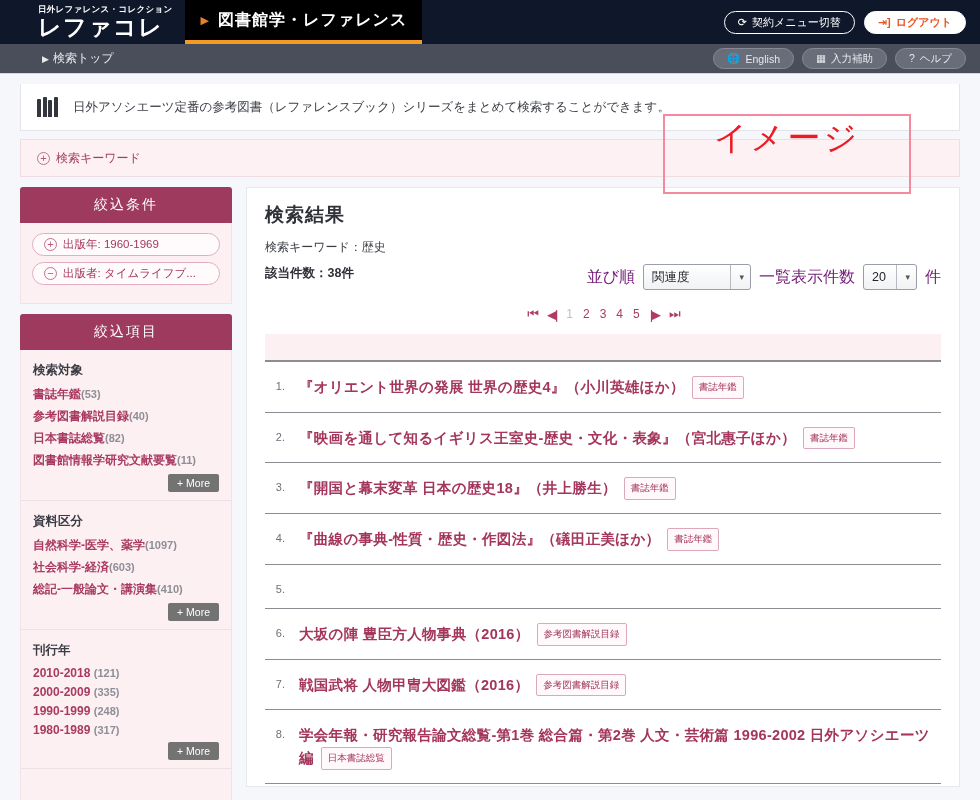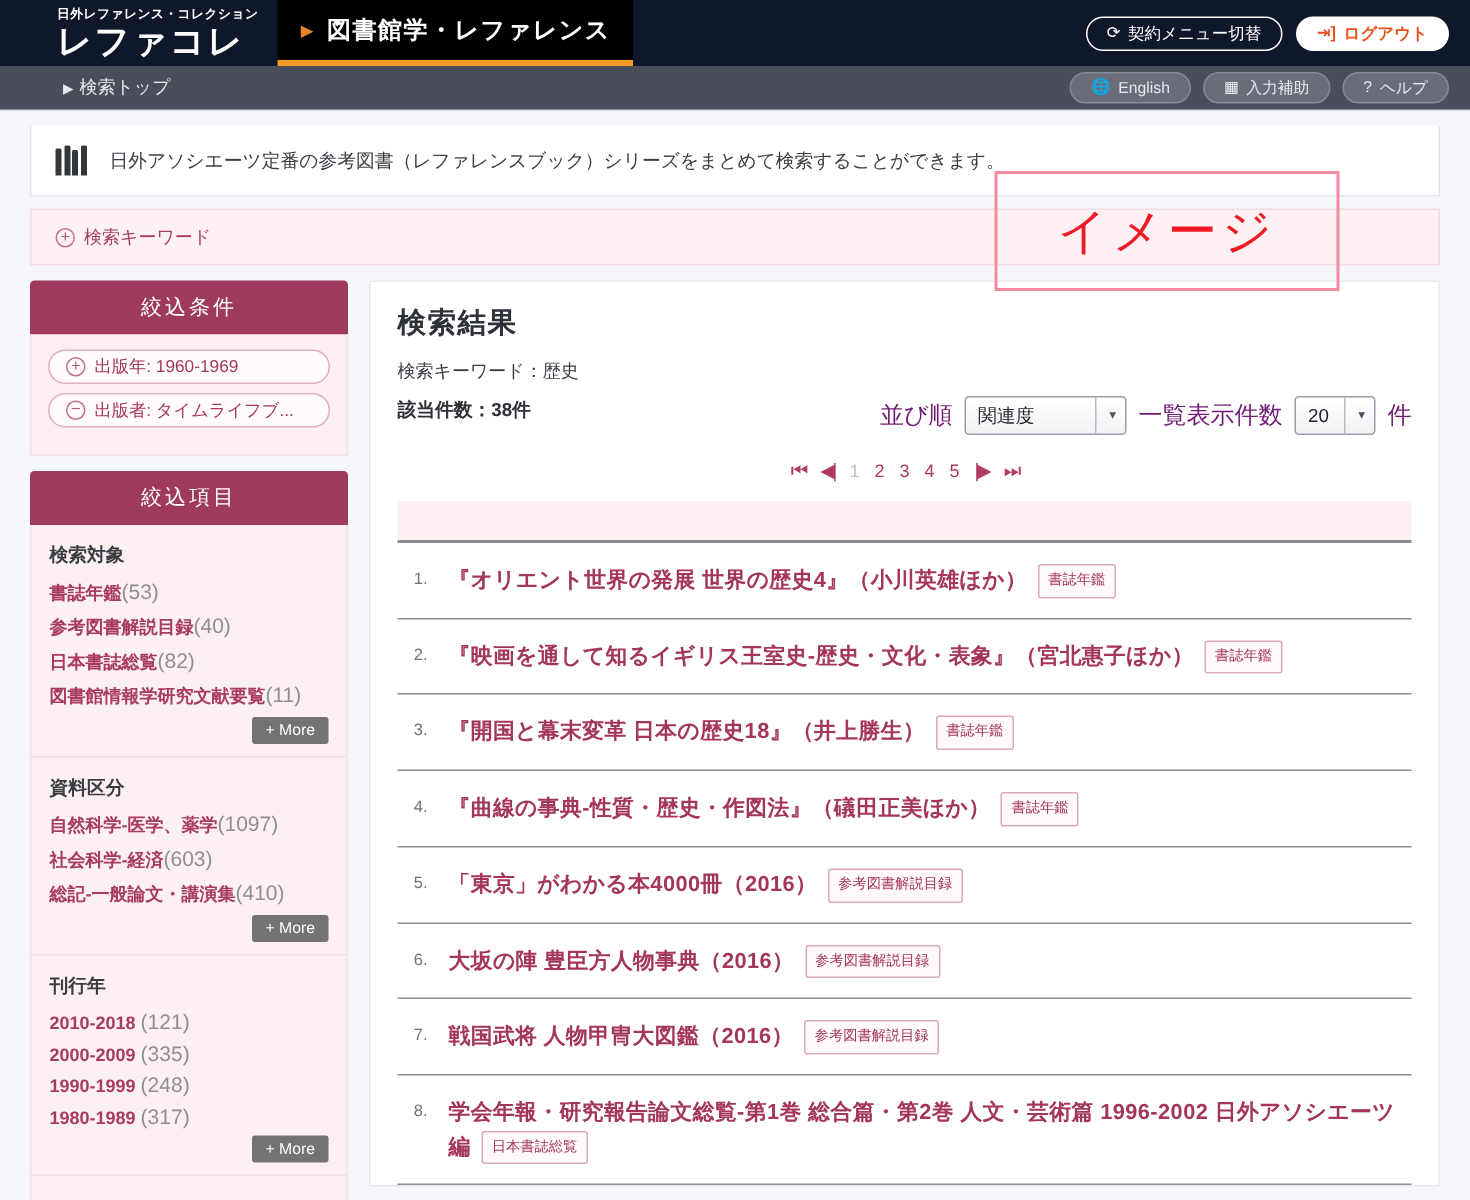--- a/index.html
+++ b/index.html
@@ -130,23 +130,23 @@
     display: inline-flex; align-items: center; justify-content: center;
     width: 13px; height: 13px; border: 1px solid #c4718c;
     border-radius: 50%; font-size: 11px; line-height: 1;
     margin-right: 6px; color: #b4557a;
   }
 
   
   .watermark {
     position: absolute;
     left: 663px; top: 114px;
-    width: 230px; height: 80px;
+    width: 248px; height: 80px;
     border: 2px solid #f48a9e;
-    display: flex; align-items: center; justify-content: center;
+    display: flex; align-items: flex-start; justify-content: center;
     pointer-events: none;
     z-index: 30;
   }
   .watermark span {
     color: #ee1b24;
     font-size: 33px;
     letter-spacing: 3px;
     font-family: "DejaVu Sans", sans-serif;
   }
 
@@ -184,21 +184,21 @@
     cursor: pointer;
   }
   .chip .circ { border-color: #c4718c; }
   .panel-head.sec { margin-top: 10px; }
 
   .facet { padding: 12px 12px 8px; border-bottom: 1px solid #f0dfe5; }
   .facet:last-child { border-bottom: none; }
   .facet-title { font-weight: bold; font-size: 12.5px; color: #3b3d44; margin-bottom: 7px; }
   .facet-item { font-size: 12px; color: #a93a61; margin-bottom: 5px; cursor: pointer; }
   .facet-item b { font-weight: bold; }
-  .facet-item .cnt { color: #8e8e96; font-weight: normal; font-size: 14px; }
+  .facet-item .cnt { color: #8e8e96; font-weight: bold; font-size: 11px; }
   .more-wrap { text-align: right; margin-top: 2px; }
   .more-btn {
     display: inline-block;
     background: #737373; color: #ffffff;
     font-size: 10.5px; padding: 3px 9px;
     border-radius: 2px; cursor: pointer;
   }
   .facet-blank { height: 46px; }
 
   
@@ -452,23 +452,20 @@
 
       <div class="item">
         <div class="num">4.</div>
         <div class="body">
           <span class="ttl">『曲線の事典-性質・歴史・作図法』（礒田正美ほか）</span><span class="badge">書誌年鑑</span>
         </div>
       </div>
 
       <div class="item">
         <div class="num">5.</div>
-        <div class="body">
-          <span class="ttl">「東京」がわかる本4000冊（2016）</span><span class="badge">参考図書解説目録</span>
-        </div>
       </div>
 
       <div class="item">
         <div class="num">6.</div>
         <div class="body">
           <span class="ttl">大坂の陣 豊臣方人物事典（2016）</span><span class="badge">参考図書解説目録</span>
         </div>
       </div>
 
       <div class="item">

